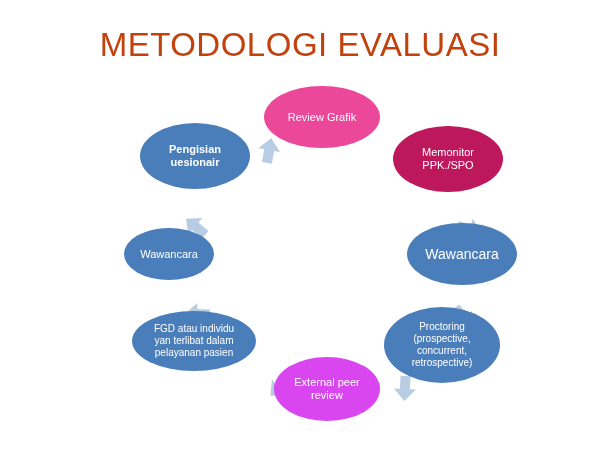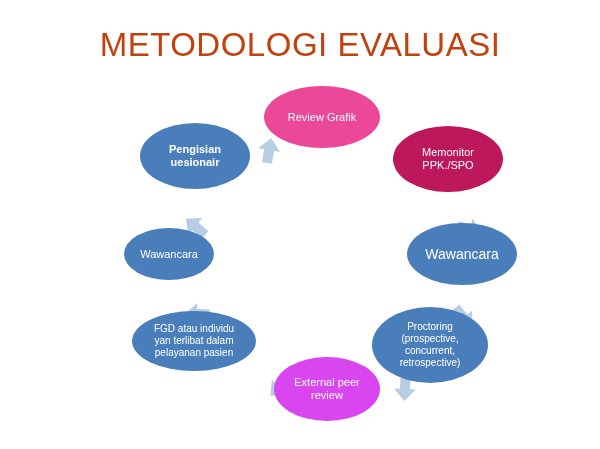--- a/index.html
+++ b/index.html
@@ -105,21 +105,21 @@
       </div>
       <div class="node" style="left: 264px; top: 86px; width: 116px; height: 62px; font-size: 11px; background: #ec4899;">
         <span>Review Grafik</span>
       </div>
       <div class="node" style="left: 393px; top: 126px; width: 110px; height: 66px; font-size: 11px; background: #be185d;">
         <span>Memonitor<br>PPK./SPO</span>
       </div>
       <div class="node" style="left: 407px; top: 223px; width: 110px; height: 62px; font-size: 14px; background: rgb(74, 126, 187);">
         <span>Wawancara</span>
       </div>
-      <div class="node" style="left: 372px; top: 307px; width: 116px; height: 76px; font-size: 10px; background: rgb(74, 126, 187);">
+      <div class="node" style="left: 384px; top: 307px; width: 116px; height: 76px; font-size: 10px; background: rgb(74, 126, 187);">
         <span>Proctoring<br>(prospective,<br>concurrent,<br>retrospective)</span>
       </div>
       <div class="node" style="left: 274px; top: 357px; width: 106px; height: 64px; font-size: 11px; background: #d946ef;">
         <span>External peer<br>review</span>
       </div>
       <div class="node" style="left: 132px; top: 311px; width: 124px; height: 60px; font-size: 10px; background: rgb(74, 126, 187);">
         <span>FGD atau individu<br>yan terlibat dalam<br>pelayanan pasien</span>
       </div>
       <div class="node" style="left: 124px; top: 228px; width: 90px; height: 52px; font-size: 11px; background: rgb(74, 126, 187);">
         <span>Wawancara</span>

